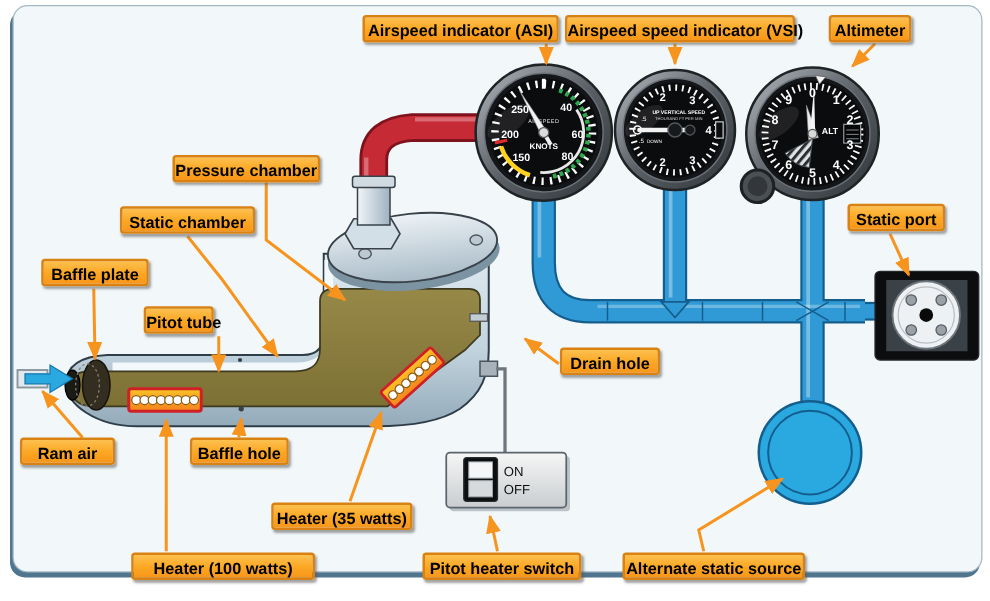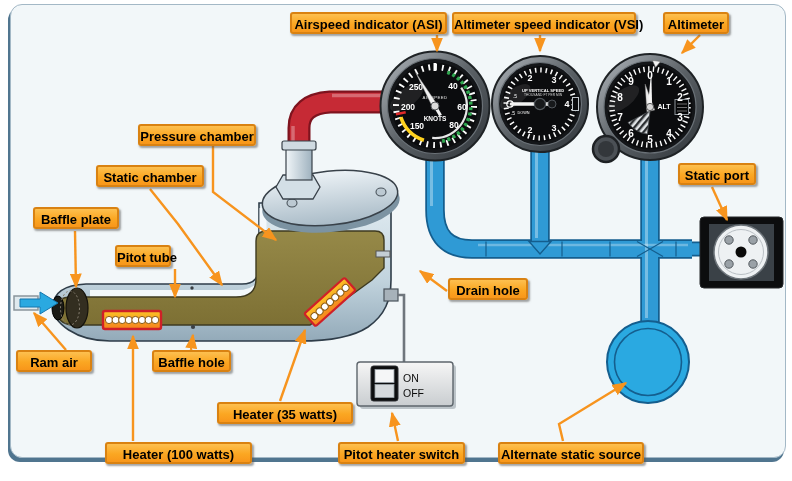--- a/index.html
+++ b/index.html
@@ -287,27 +287,27 @@
       <path d="M191,350 L193,335" marker-end="url(#ah)"></path>
       <path d="M280,401 L305,330" marker-end="url(#ah)"></path>
       <path d="M133,441 L133,336" marker-end="url(#ah)"></path>
       <path d="M398,441 L392,413" marker-end="url(#ah)"></path>
       <path d="M563,441 L559,424 L626,383" marker-end="url(#ah)"></path>
       <path d="M447,291 L420,271" marker-end="url(#ah)"></path>
     </g>
   </svg>
 
   <div class="lbl" style="left:290px;top:12px;width:157px">Airspeed indicator (ASI)</div>
-  <div class="lbl" style="left:452px;top:12px;width:184px">Altimeter speed indicator (VSI)</div>
+  <div class="lbl" style="left:452px;top:12px;width:184px">Airspeed speed indicator (VSI)</div>
   <div class="lbl" style="left:663px;top:12px;width:66px">Altimeter</div>
   <div class="lbl" style="left:138px;top:124px;width:118px">Pressure chamber</div>
   <div class="lbl" style="left:678px;top:163px;width:78px">Static port</div>
   <div class="lbl" style="left:96px;top:165px;width:108px">Static chamber</div>
   <div class="lbl" style="left:33px;top:207px;width:86px">Baffle plate</div>
   <div class="lbl" style="left:115px;top:245px;width:56px">Pitot tube</div>
   <div class="lbl" style="left:16px;top:350px;width:76px">Ram air</div>
   <div class="lbl" style="left:152px;top:350px;width:79px">Baffle hole</div>
-  <div class="lbl" style="left:217px;top:402px;width:136px">Heater (35 watts)</div>
+  <div class="lbl" style="left:217px;top:402px;width:113px">Heater (35 watts)</div>
   <div class="lbl" style="left:105px;top:442px;width:147px">Heater (100 watts)</div>
   <div class="lbl" style="left:338px;top:442px;width:127px">Pitot heater switch</div>
   <div class="lbl" style="left:498px;top:442px;width:146px">Alternate static source</div>
   <div class="lbl" style="left:448px;top:278px;width:80px">Drain hole</div>
 </div>
 
 </body></html>

